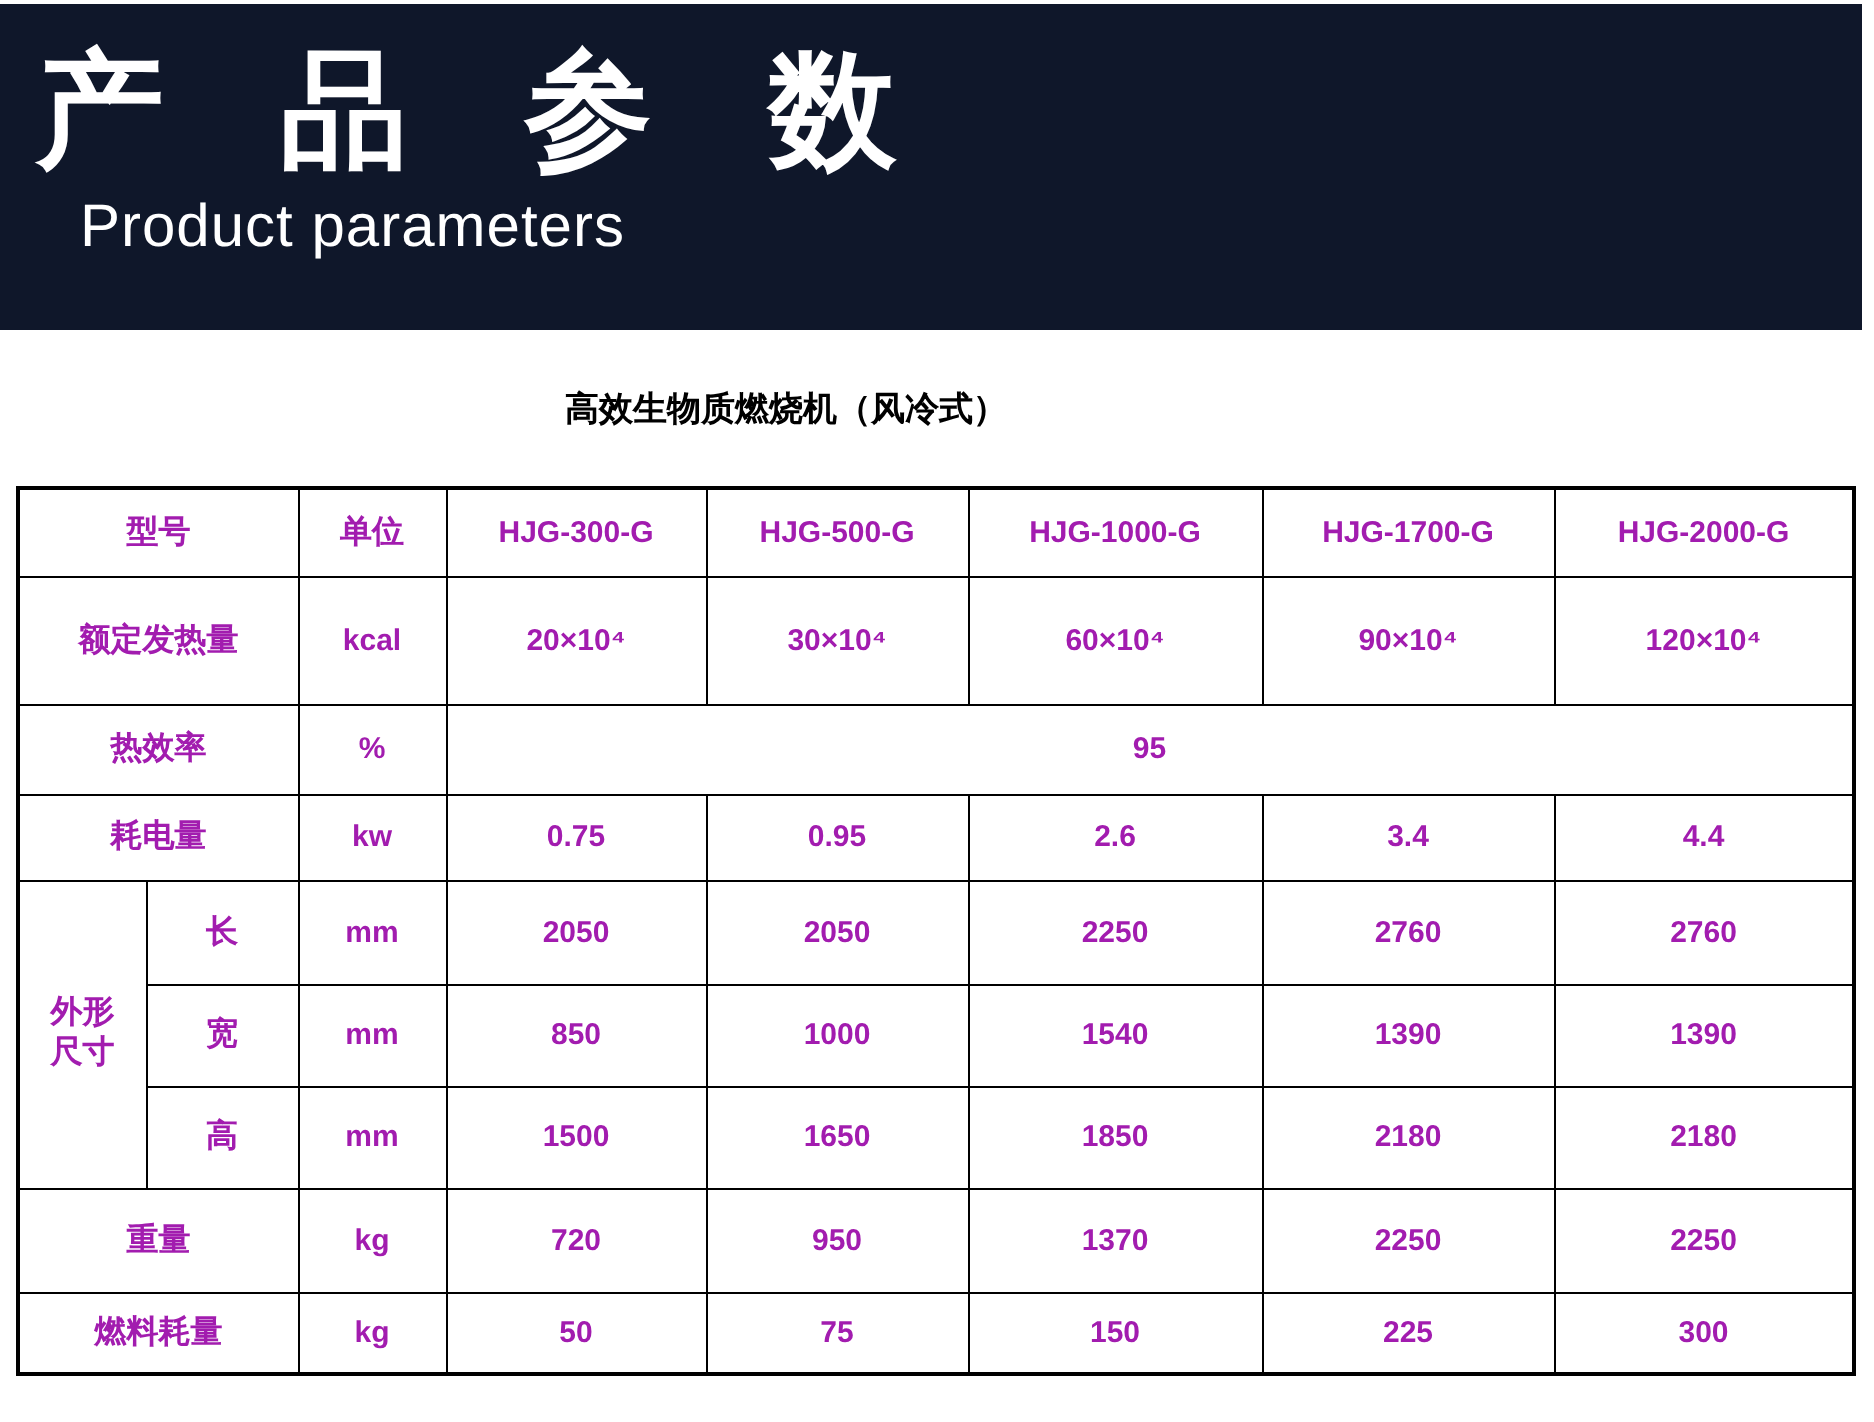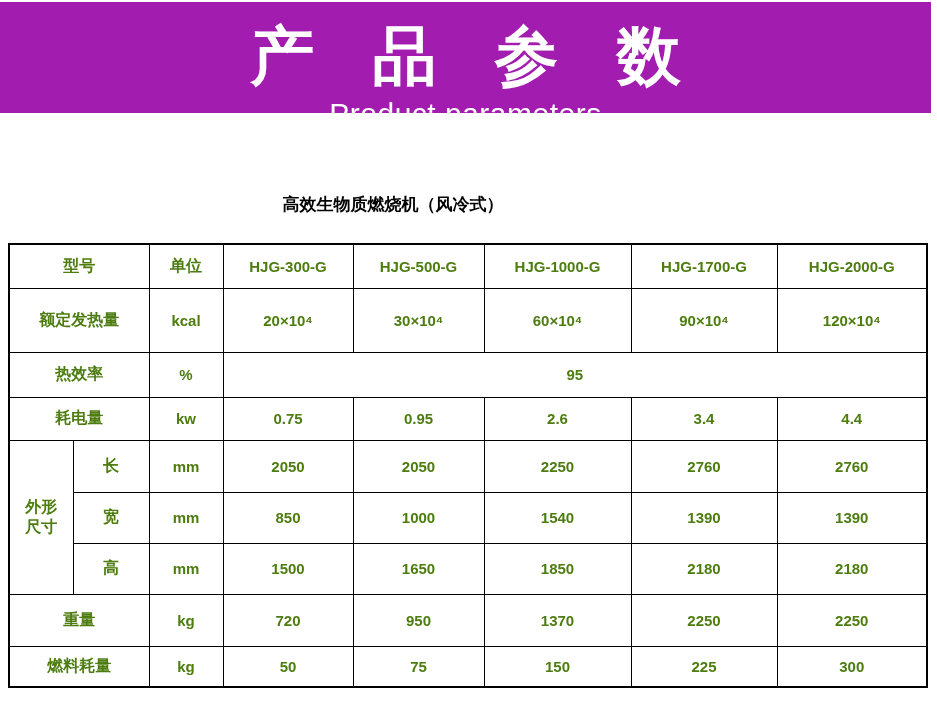--- a/index.html
+++ b/index.html
@@ -9,41 +9,42 @@
     background: #ffffff;
     font-family: "Liberation Sans", sans-serif;
     color: #000000;
     position: relative;
     overflow: hidden;
   }
   
   .banner {
     position: absolute;
     left: 0; top: 2px;
-    width: 931px; height: 111px;
-    background: #a21caf;
+    width: 931px; height: 163px;
+    background: #0f172a;
     color: #ffffff;
-    text-align: center;
+    text-align: left;
   }
   .banner-title-zh {
     margin: 0;
     padding-top: 14px;
     font-family: "DejaVu Serif", serif;
     font-size: 64px;
     font-weight: bold;
     line-height: 80px;
     letter-spacing: 0.28em;
     text-indent: 0.28em; 
     white-space: nowrap;
   }
   .banner-title-en {
     font-size: 30px;
     font-weight: normal;
     line-height: 36px;
     letter-spacing: 0.5px;
+    padding-left: 40px;
   }
   
   .product-title {
     position: absolute;
     left: 0; top: 193px;
     width: 786px;
     text-align: center;
     font-size: 17px;
     font-weight: bold;
   }
@@ -57,21 +58,21 @@
     border: 2px solid #000000;
   }
   table.params th, table.params td {
     border: 1px solid #000000;
     text-align: center;
     vertical-align: middle;
     font-size: 15px;
     font-weight: bold;
     padding: 0;
     font-family: "Liberation Sans", sans-serif;
-    color: #4d7c0f;
+    color: #a21caf;
     overflow: hidden;
   }
   table.params td.zh, table.params th.zh { font-size: 16px; }
   tr.r1 { height: 44px; }
   tr.r2 { height: 64px; }
   tr.r3 { height: 45px; }
   tr.r4 { height: 43px; }
   tr.r5 { height: 52px; }
   tr.r6 { height: 51px; }
   tr.r7 { height: 51px; }

